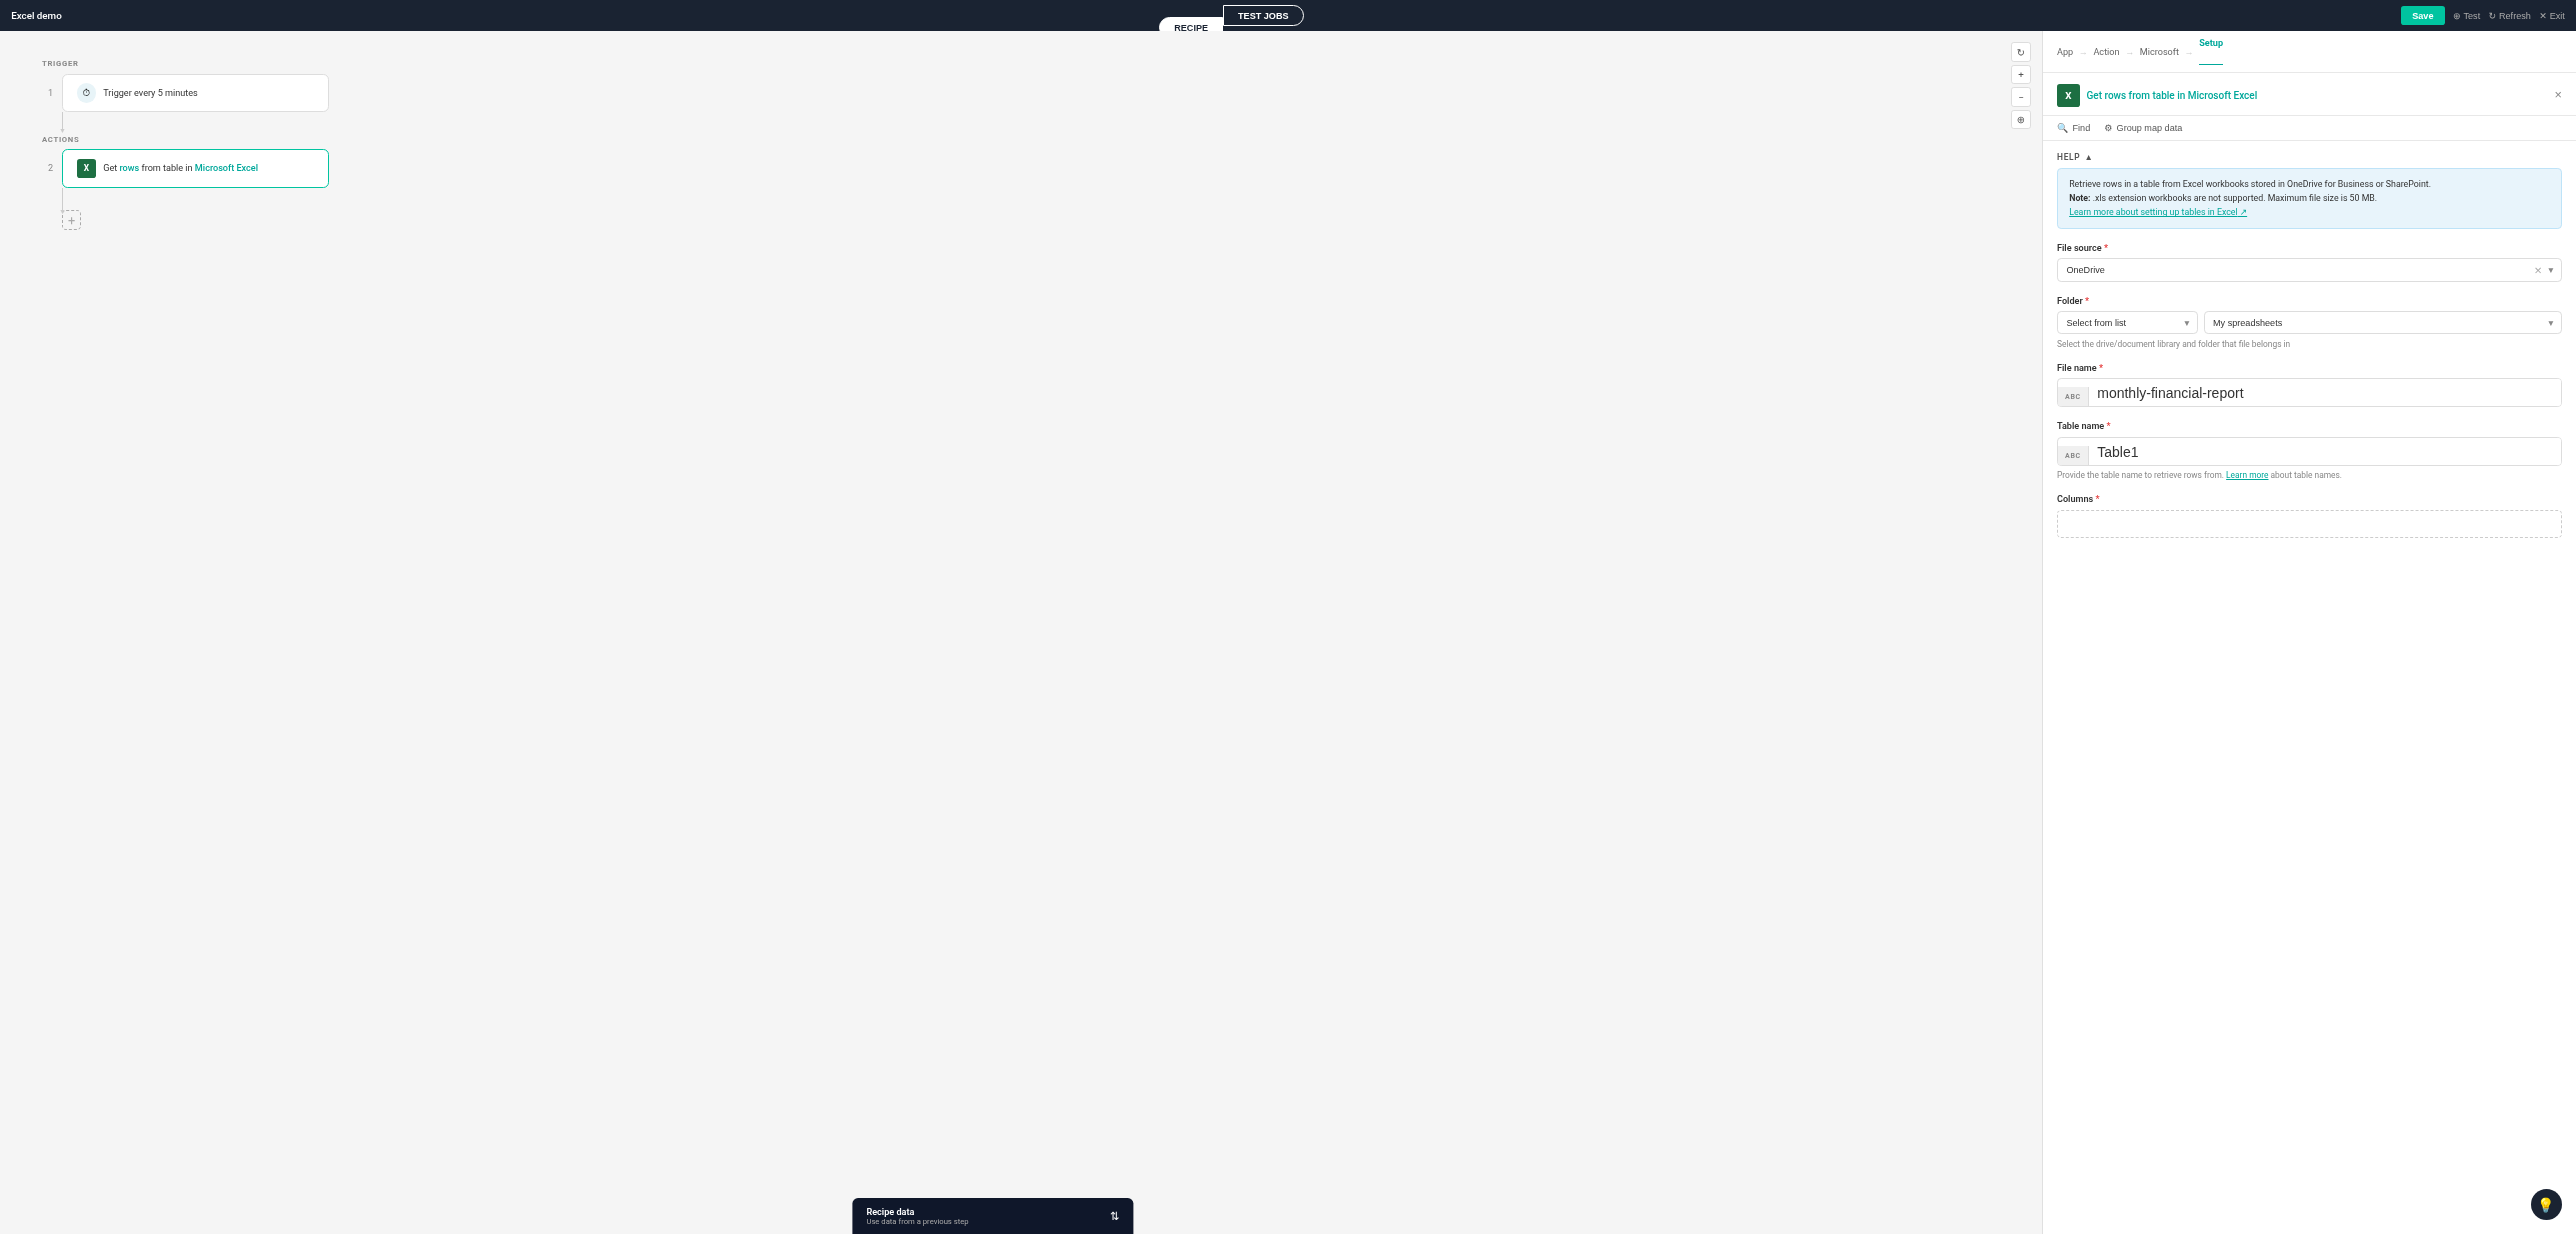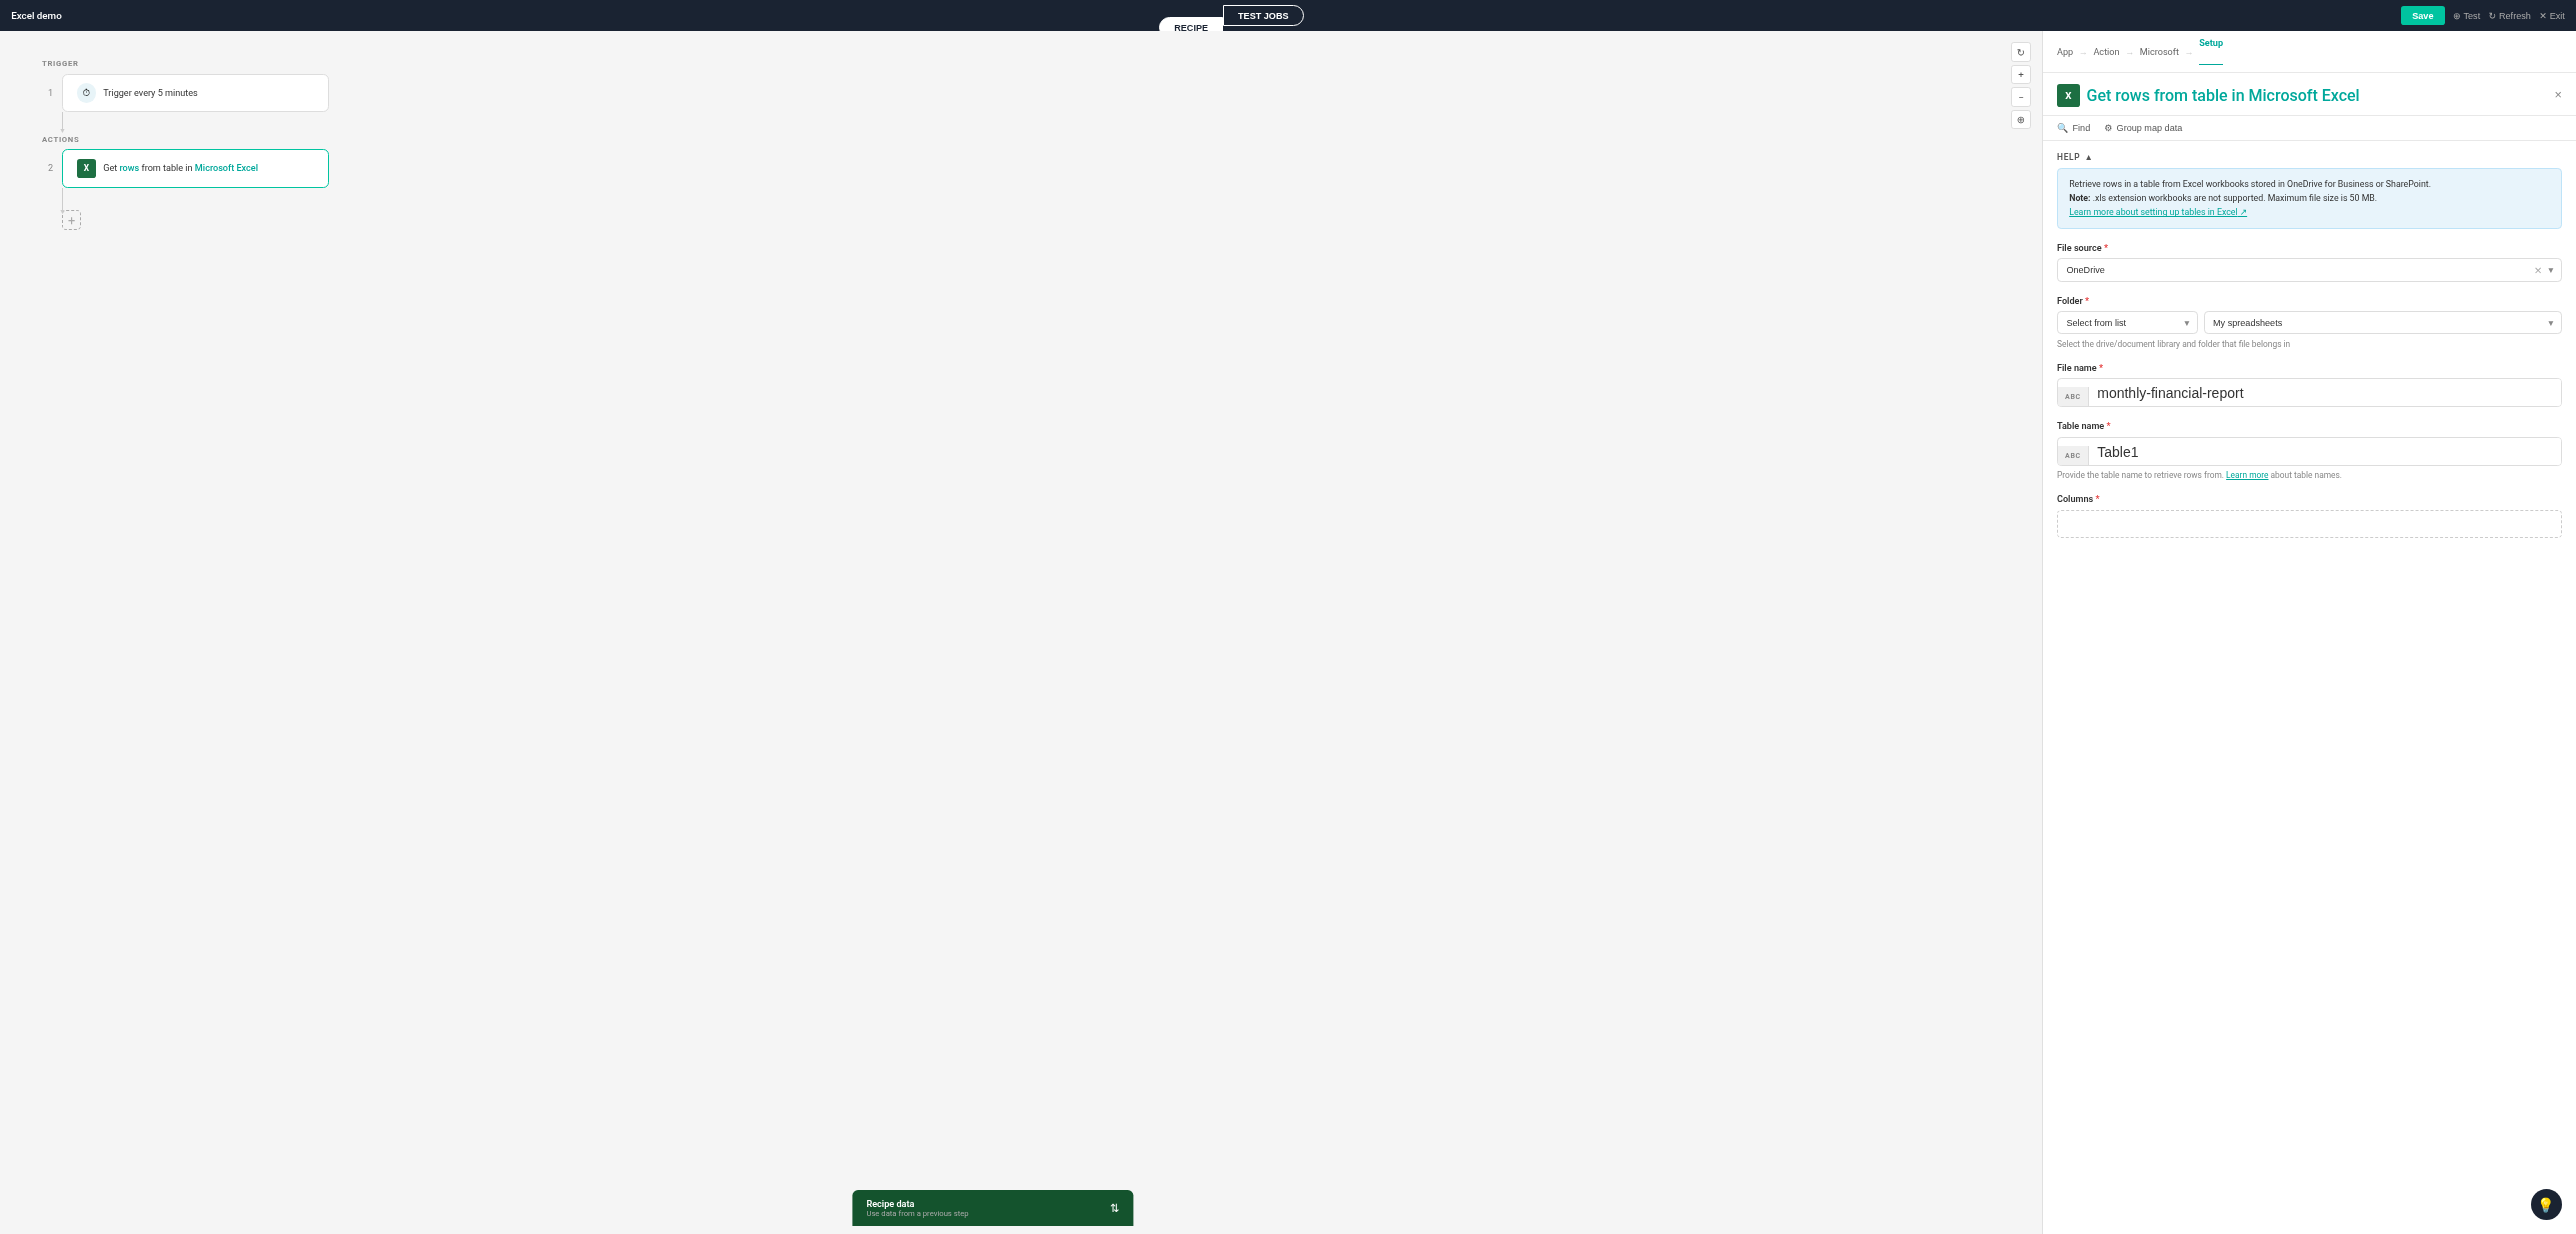--- a/index.html
+++ b/index.html
@@ -175,24 +175,24 @@
       cursor: pointer;
       font-size: 12.7px;
       color: #aaa;
       background: transparent;
       margin-left: 19.7px;
     }
 
     
     .recipe-data-panel {
       position: absolute;
-      bottom: 8px;
+      bottom: 0;
       left: 0;
       right: 0;
-      background: #14532d;
+      background: #0f172a;
       border-radius: 5.6px 5.6px 0 0;
       padding: 8.4px 14px;
       display: flex;
       align-items: center;
       justify-content: space-between;
       width: 281px;
       left: 50%;
       transform: translateX(-60%);
     }
     .recipe-data-text { color: #fff; }
@@ -237,21 +237,21 @@
       height: 22.5px;
       background: #1d6f42;
       border-radius: 2.8px;
       display: flex;
       align-items: center;
       justify-content: center;
       color: #fff;
       font-size: 9.8px;
       font-weight: 700;
     }
-    .panel-header-title { font-size: 16px; font-weight: 500; color: #333; }
+    .panel-header-title { font-size: 10px; font-weight: 500; color: #333; }
     .panel-header-title span { color: #00a89b; }
     .panel-close { cursor: pointer; color: #888; font-size: 12.7px; background: none; border: none; }
 
     
     .panel-toolbar {
       padding: 7px 14px;
       display: flex;
       gap: 14px;
       border-bottom: 0.7px solid #e8e8e8;
     }

